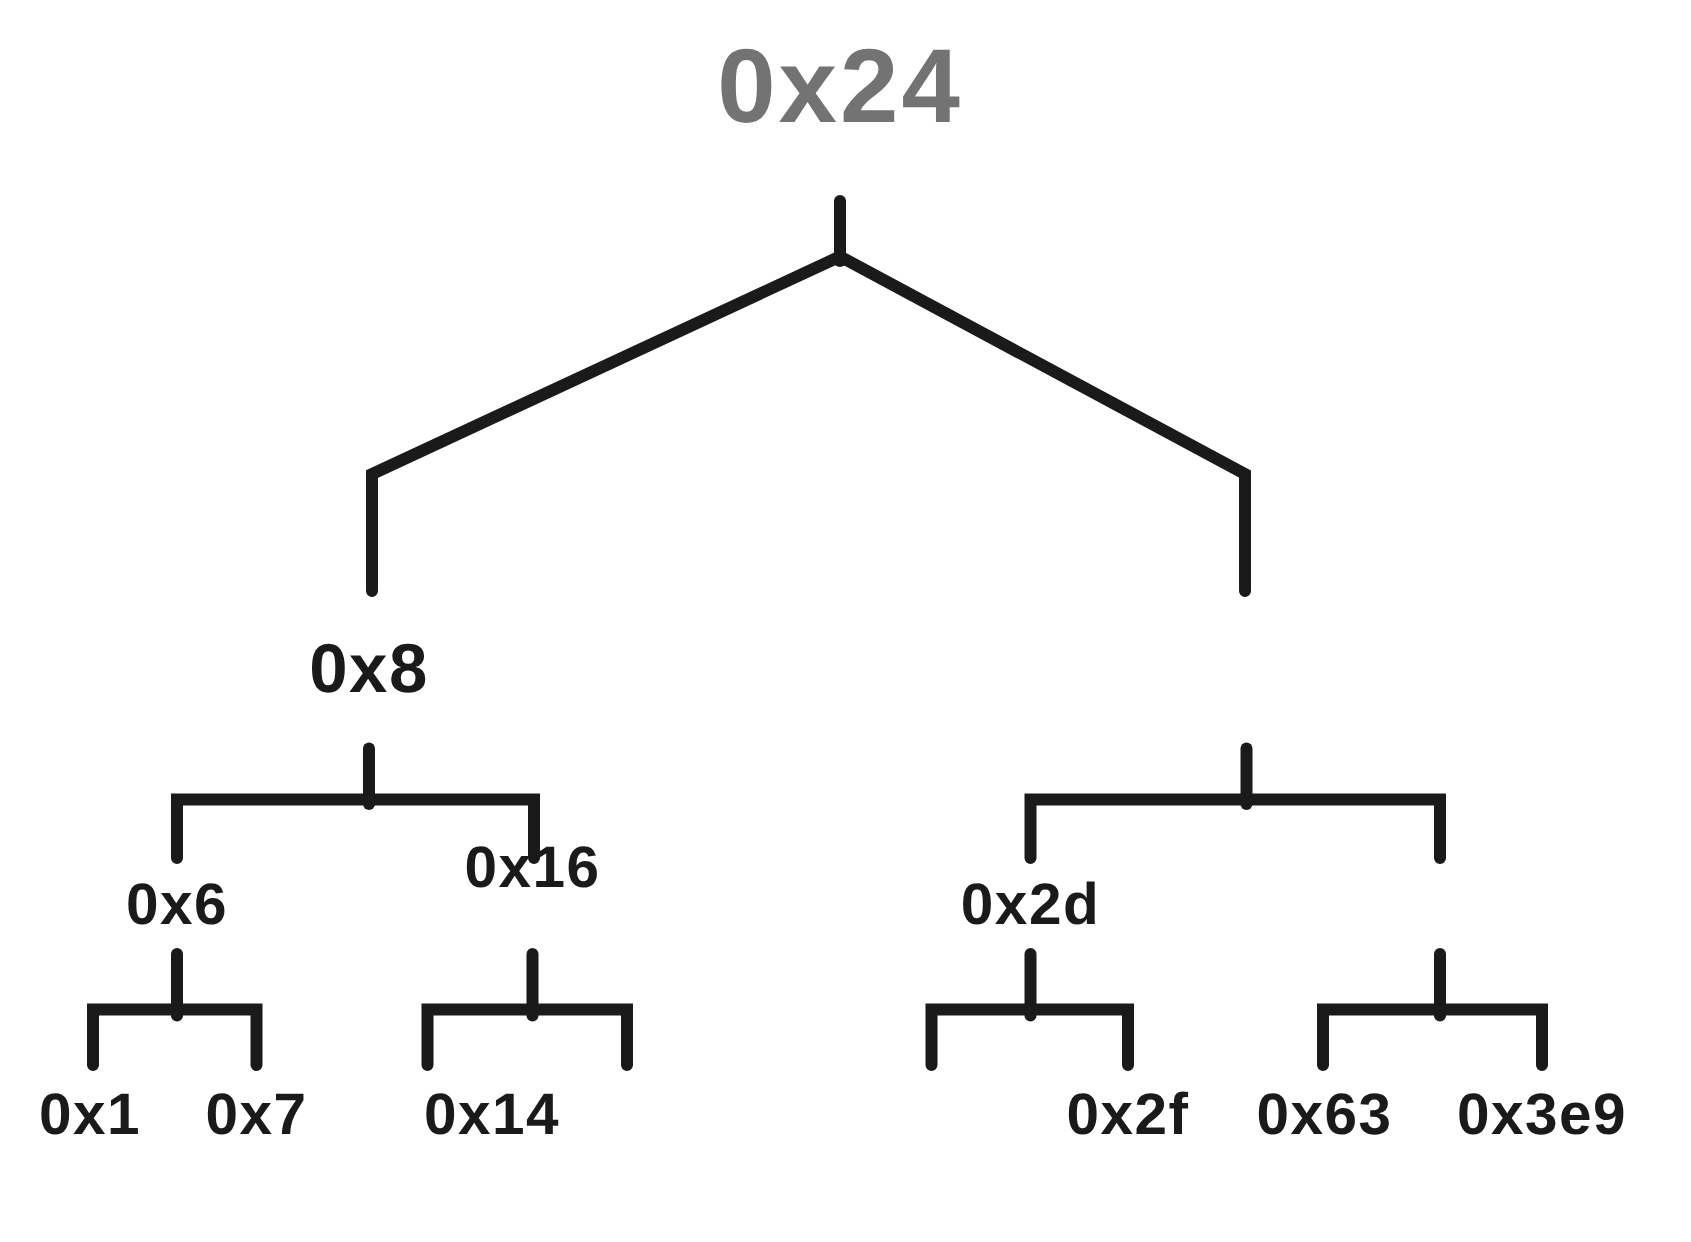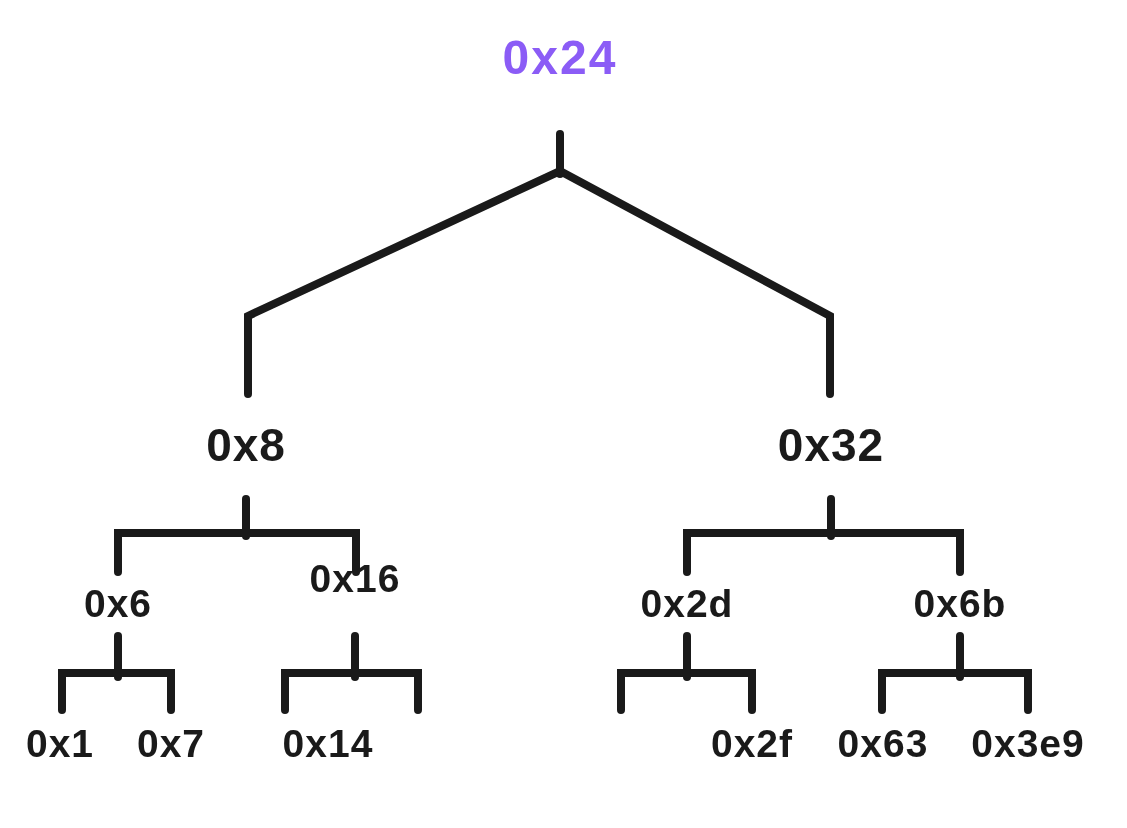--- a/index.html
+++ b/index.html
@@ -29,23 +29,23 @@
     stroke-linecap: round;
   }
   .node {
     position: absolute;
     transform: translate(-50%, -50%);
     white-space: nowrap;
     color: #1a1a1a;
     letter-spacing: 1px;
   }
   .node--root {
-    font-size: 48px;
+    font-size: 70px;
     font-weight: 700;
-    color: #8b5cf6;
+    color: #737373;
     letter-spacing: 2px;
   }
   .node--l2 {
     font-size: 46px;
     font-weight: 600;
   }
   .node--l3, .node--l4 {
     font-size: 39px;
     font-weight: 700;
   }
@@ -75,26 +75,24 @@
     <path d="M687 636 L687 677"></path>
     <path d="M621 710 L621 673 L752 673 L752 710"></path>
 
     <path d="M960 636 L960 677"></path>
     <path d="M882 710 L882 673 L1028 673 L1028 710"></path>
   </svg>
 
   <div class="node node--root" style="left:560px; top:57px;">0x24</div>
 
   <div class="node node--l2" style="left:246px; top:445px;">0x8</div>
-  <div class="node node--l2" style="left:831px; top:445px;">0x32</div>
 
   <div class="node node--l3" style="left:118px; top:604px;">0x6</div>
   <div class="node node--l3" style="left:355px; top:579px;">0x16</div>
   <div class="node node--l3" style="left:687px; top:604px;">0x2d</div>
-  <div class="node node--l3" style="left:960px; top:604px;">0x6b</div>
 
   <div class="node node--l4" style="left:60px; top:744px;">0x1</div>
   <div class="node node--l4" style="left:171px; top:744px;">0x7</div>
   <div class="node node--l4" style="left:285px; top:744px;margin-left:43px;">0x14</div>
   <div class="node node--l4" style="left:752px; top:744px;">0x2f</div>
   <div class="node node--l4" style="left:883px; top:744px;">0x63</div>
   <div class="node node--l4" style="left:1028px; top:744px;">0x3e9</div>
 
 </div>
 

